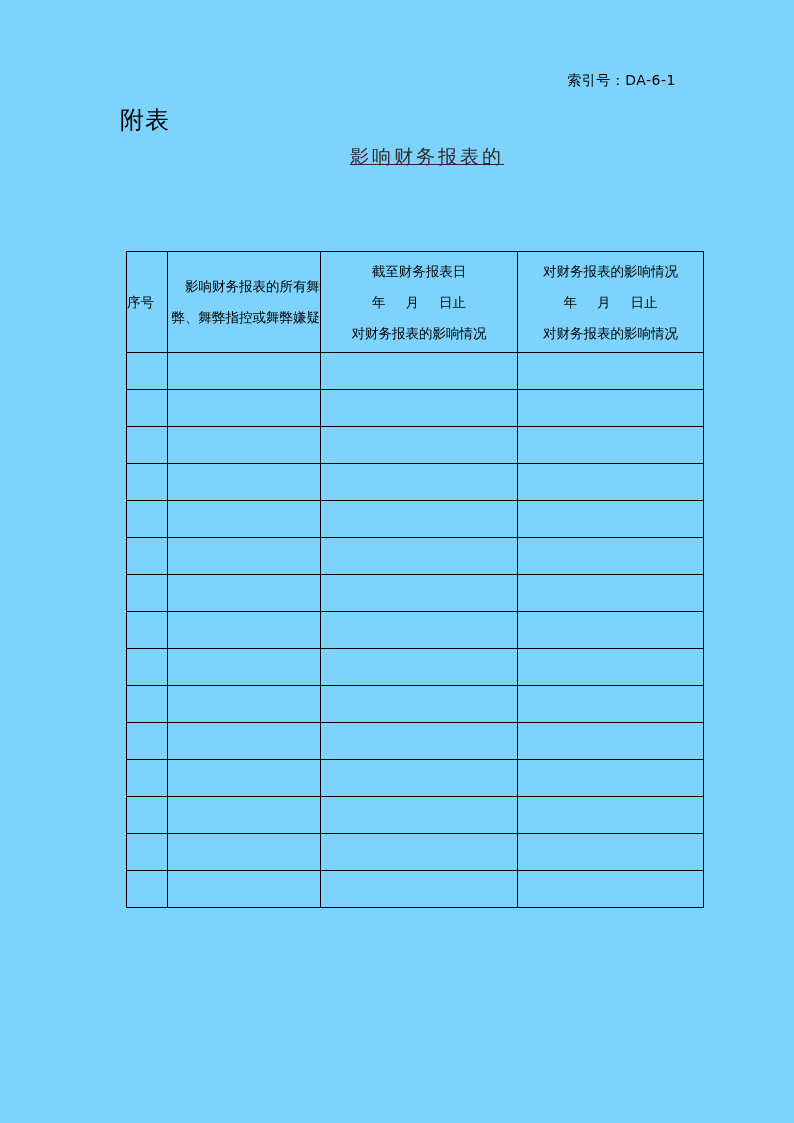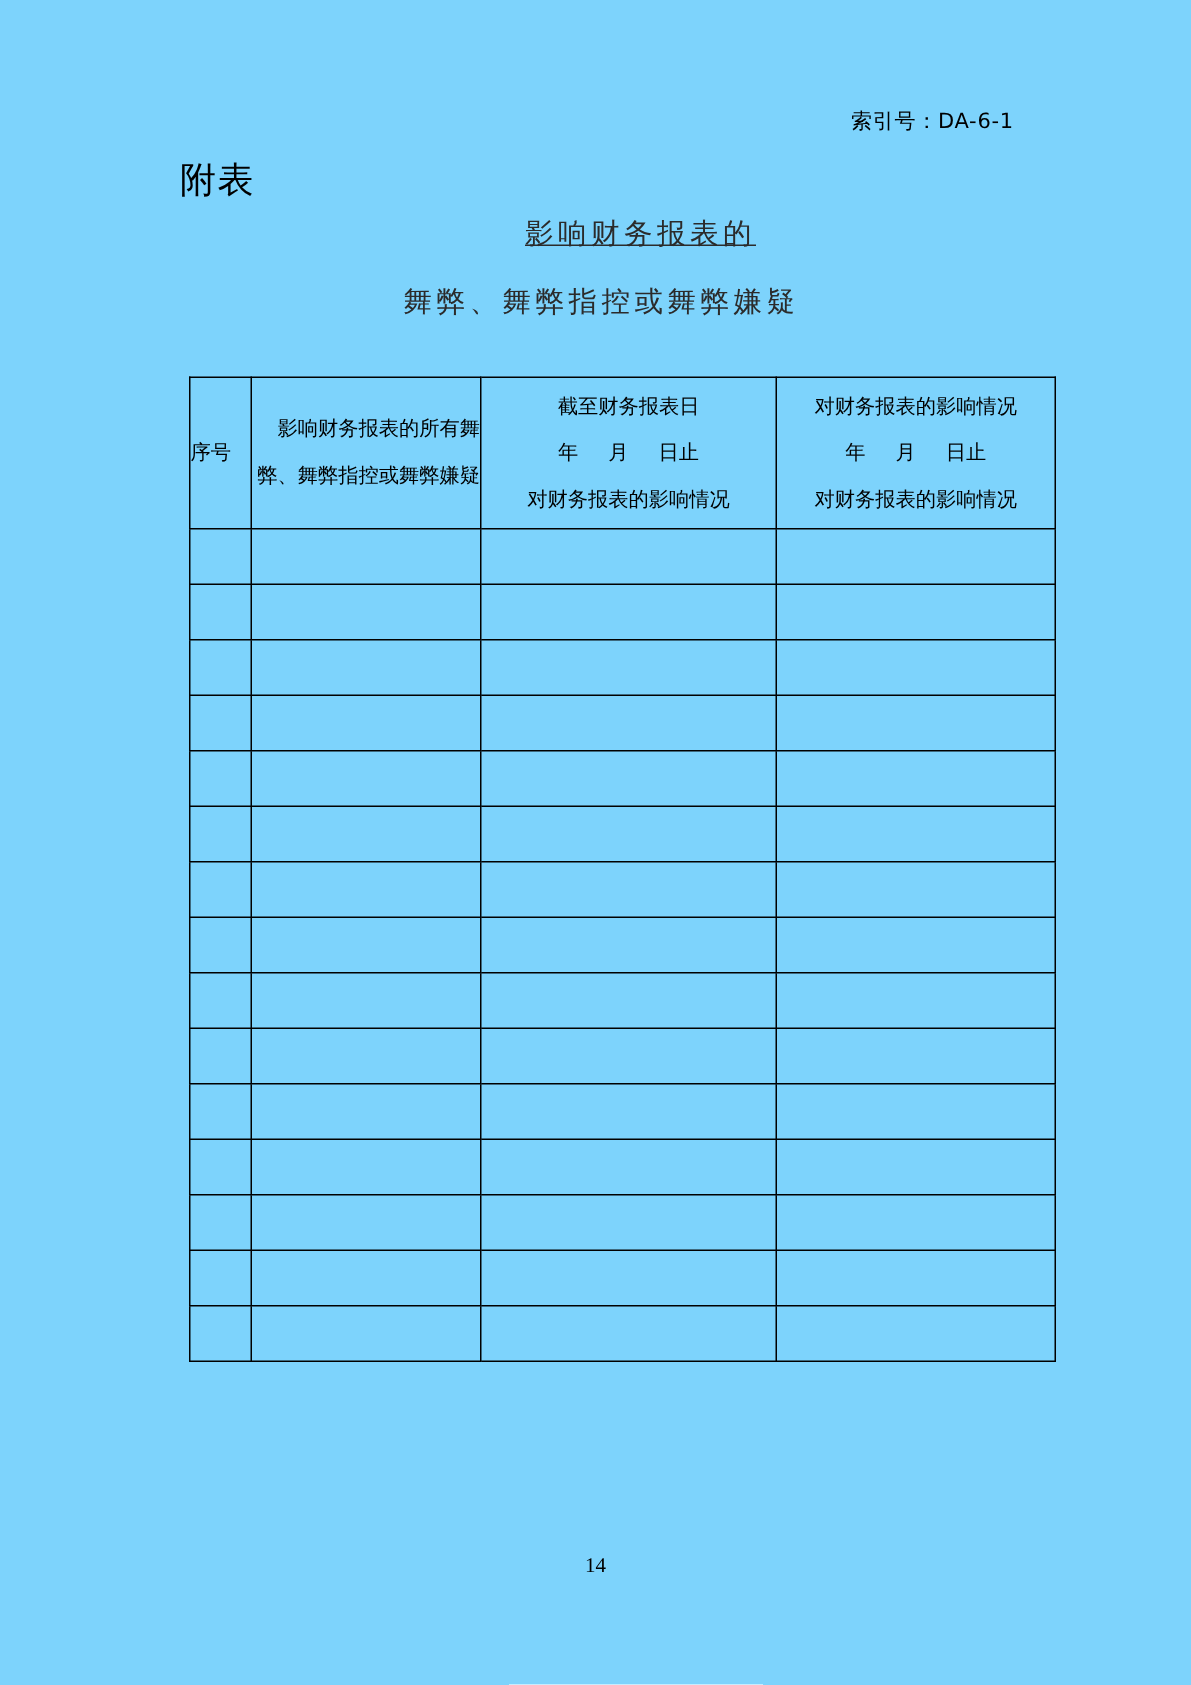--- a/index.html
+++ b/index.html
@@ -137,21 +137,20 @@
 <body>
 
 <div class="page">
 
   <div class="index-line">索引号：DA-6-1</div>
 
   <div class="attachment-label">附表</div>
 
   <div class="doc-title">
     <span class="title-line-1">影响财务报表的</span>
-    <span class="title-line-2">舞弊、舞弊指控或舞弊嫌疑</span>
   </div>
 
   <table class="fraud-table">
     <colgroup>
       <col class="col-seq">
       <col class="col-desc">
       <col class="col-asof">
       <col class="col-approval">
     </colgroup>
     <thead>
@@ -257,15 +256,14 @@
         </tr>
         <tr class="body-row">
           <td class="head-seq"></td>
           <td></td>
           <td></td>
           <td></td>
         </tr>
       </tbody>
   </table>
 
-  <div class="page-number">14</div>
 
 </div>
 
 </body></html>

